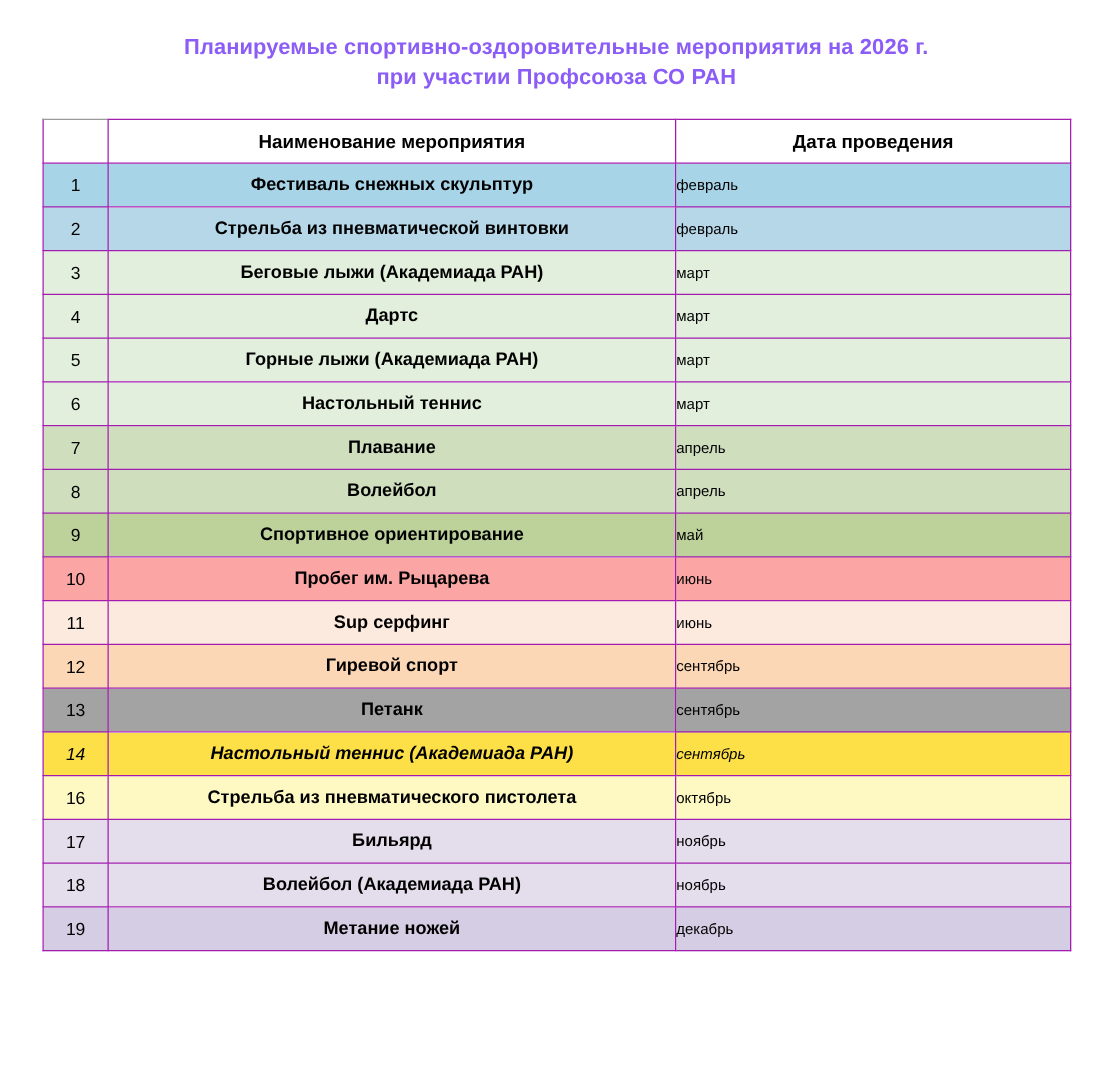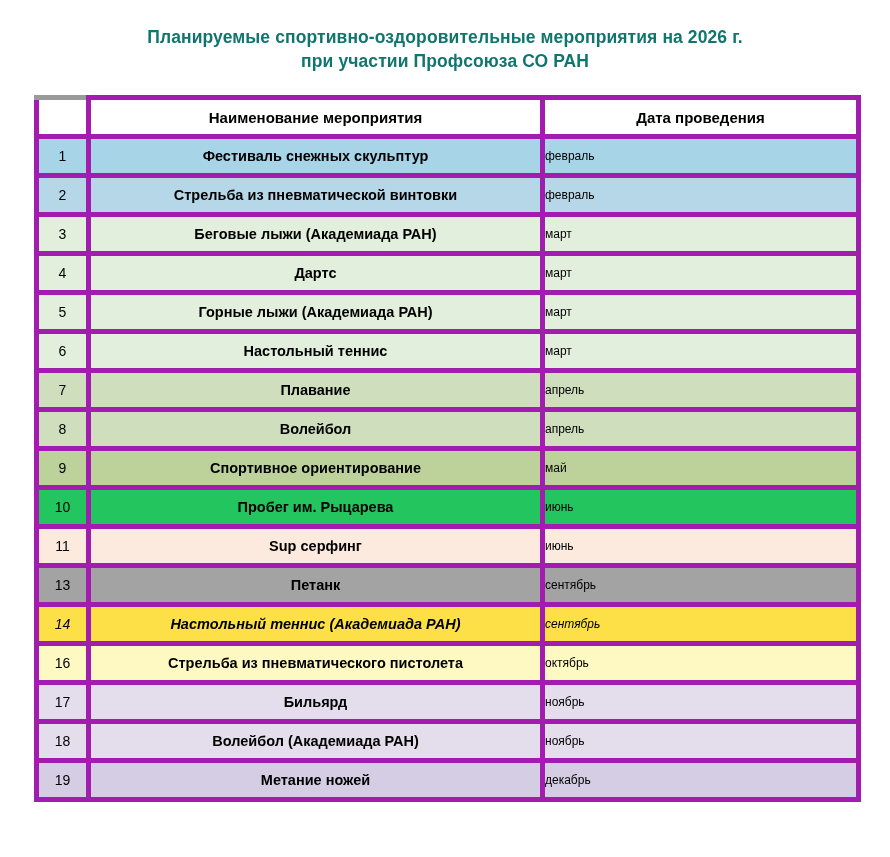--- a/index.html
+++ b/index.html
@@ -21,33 +21,33 @@
     padding: 26px 34px 0 34px;
     position: relative;
   }
   .title {
     text-align: center;
     font-size: 17.5px;
     font-weight: bold;
     line-height: 1.35;
     letter-spacing: 0.1px;
     margin: 0 0 22px 0;
-    color: #0f766e;
+    color: #8b5cf6;
   }
   table.schedule {
     width: 822px;
     border-collapse: collapse;
     table-layout: fixed;
   }
   table.schedule col.c-num { width: 52px; }
   table.schedule col.c-name { width: 454px; }
   table.schedule col.c-date { width: 316px; }
 
   table.schedule th, table.schedule td {
-    border: 5px solid #a21caf;
+    border: 1px solid #a21caf;
     padding: 0;
     height: 34px;
     vertical-align: middle;
   }
   thead th {
     background: #ffffff;
     font-size: 15px;
     font-weight: bold;
     text-align: center;
     height: 36px;
@@ -135,29 +135,34 @@
         <tr style="background: rgb(207, 223, 190);">
           <td class="num">8</td>
           <td class="name">Волейбол</td>
           <td class="date">апрель</td>
         </tr>
         <tr style="background: rgb(189, 210, 155);">
           <td class="num">9</td>
           <td class="name">Спортивное ориентирование</td>
           <td class="date">май</td>
         </tr>
-        <tr style="background: #22c55e;">
+        <tr style="background: #fca5a5;">
           <td class="num">10</td>
           <td class="name">Пробег им. Рыцарева</td>
           <td class="date">июнь</td>
         </tr>
         <tr style="background: rgb(253, 234, 222);">
           <td class="num">11</td>
           <td class="name">Sup серфинг</td>
           <td class="date">июнь</td>
+        </tr>
+        <tr style="background: rgb(251, 215, 181);">
+          <td class="num">12</td>
+          <td class="name">Гиревой спорт</td>
+          <td class="date">сентябрь</td>
         </tr>
         <tr style="background: #a3a3a3;">
           <td class="num">13</td>
           <td class="name">Петанк</td>
           <td class="date">сентябрь</td>
         </tr>
         <tr style="background: #fde047; font-style: italic;">
           <td class="num">14</td>
           <td class="name">Настольный теннис (Академиада РАН)</td>
           <td class="date">сентябрь</td>

